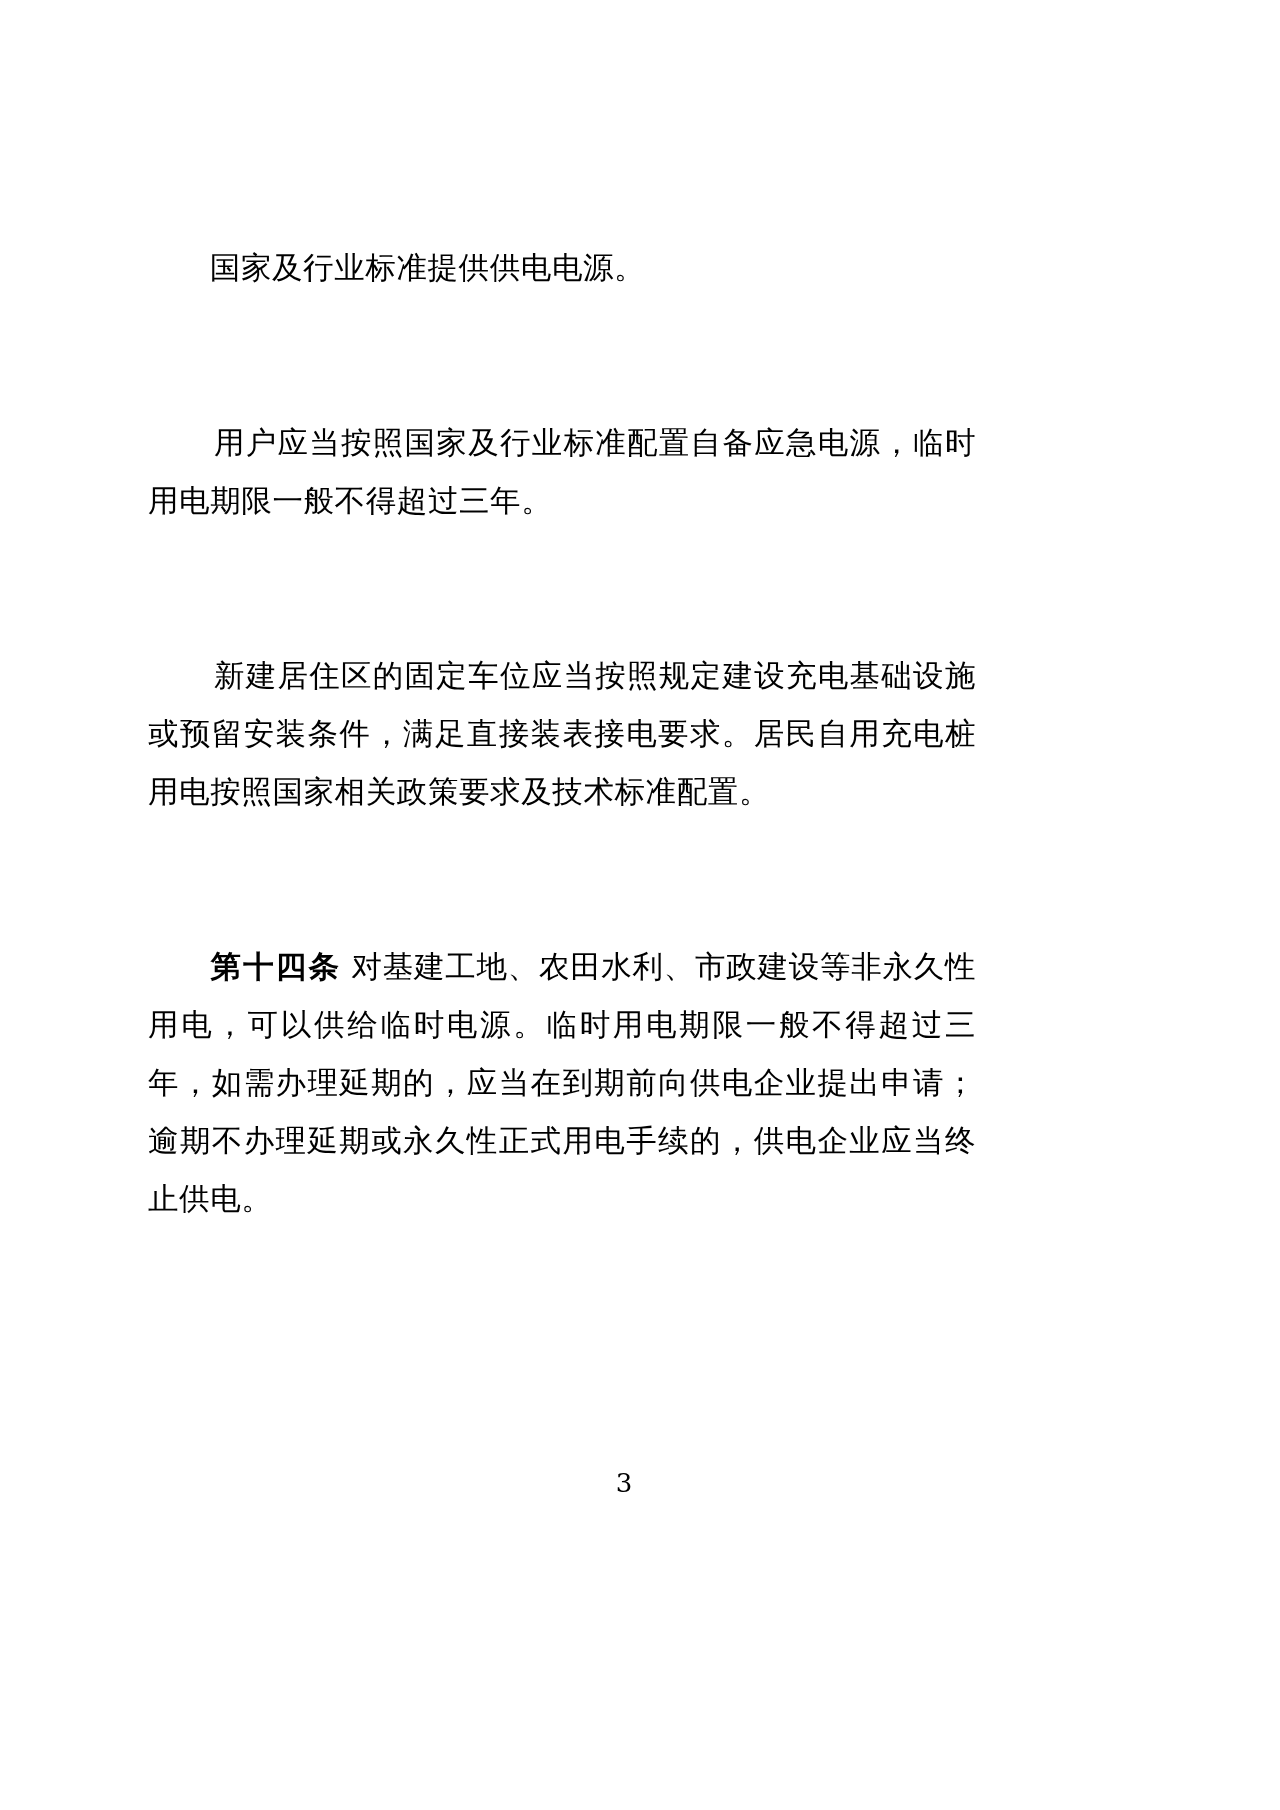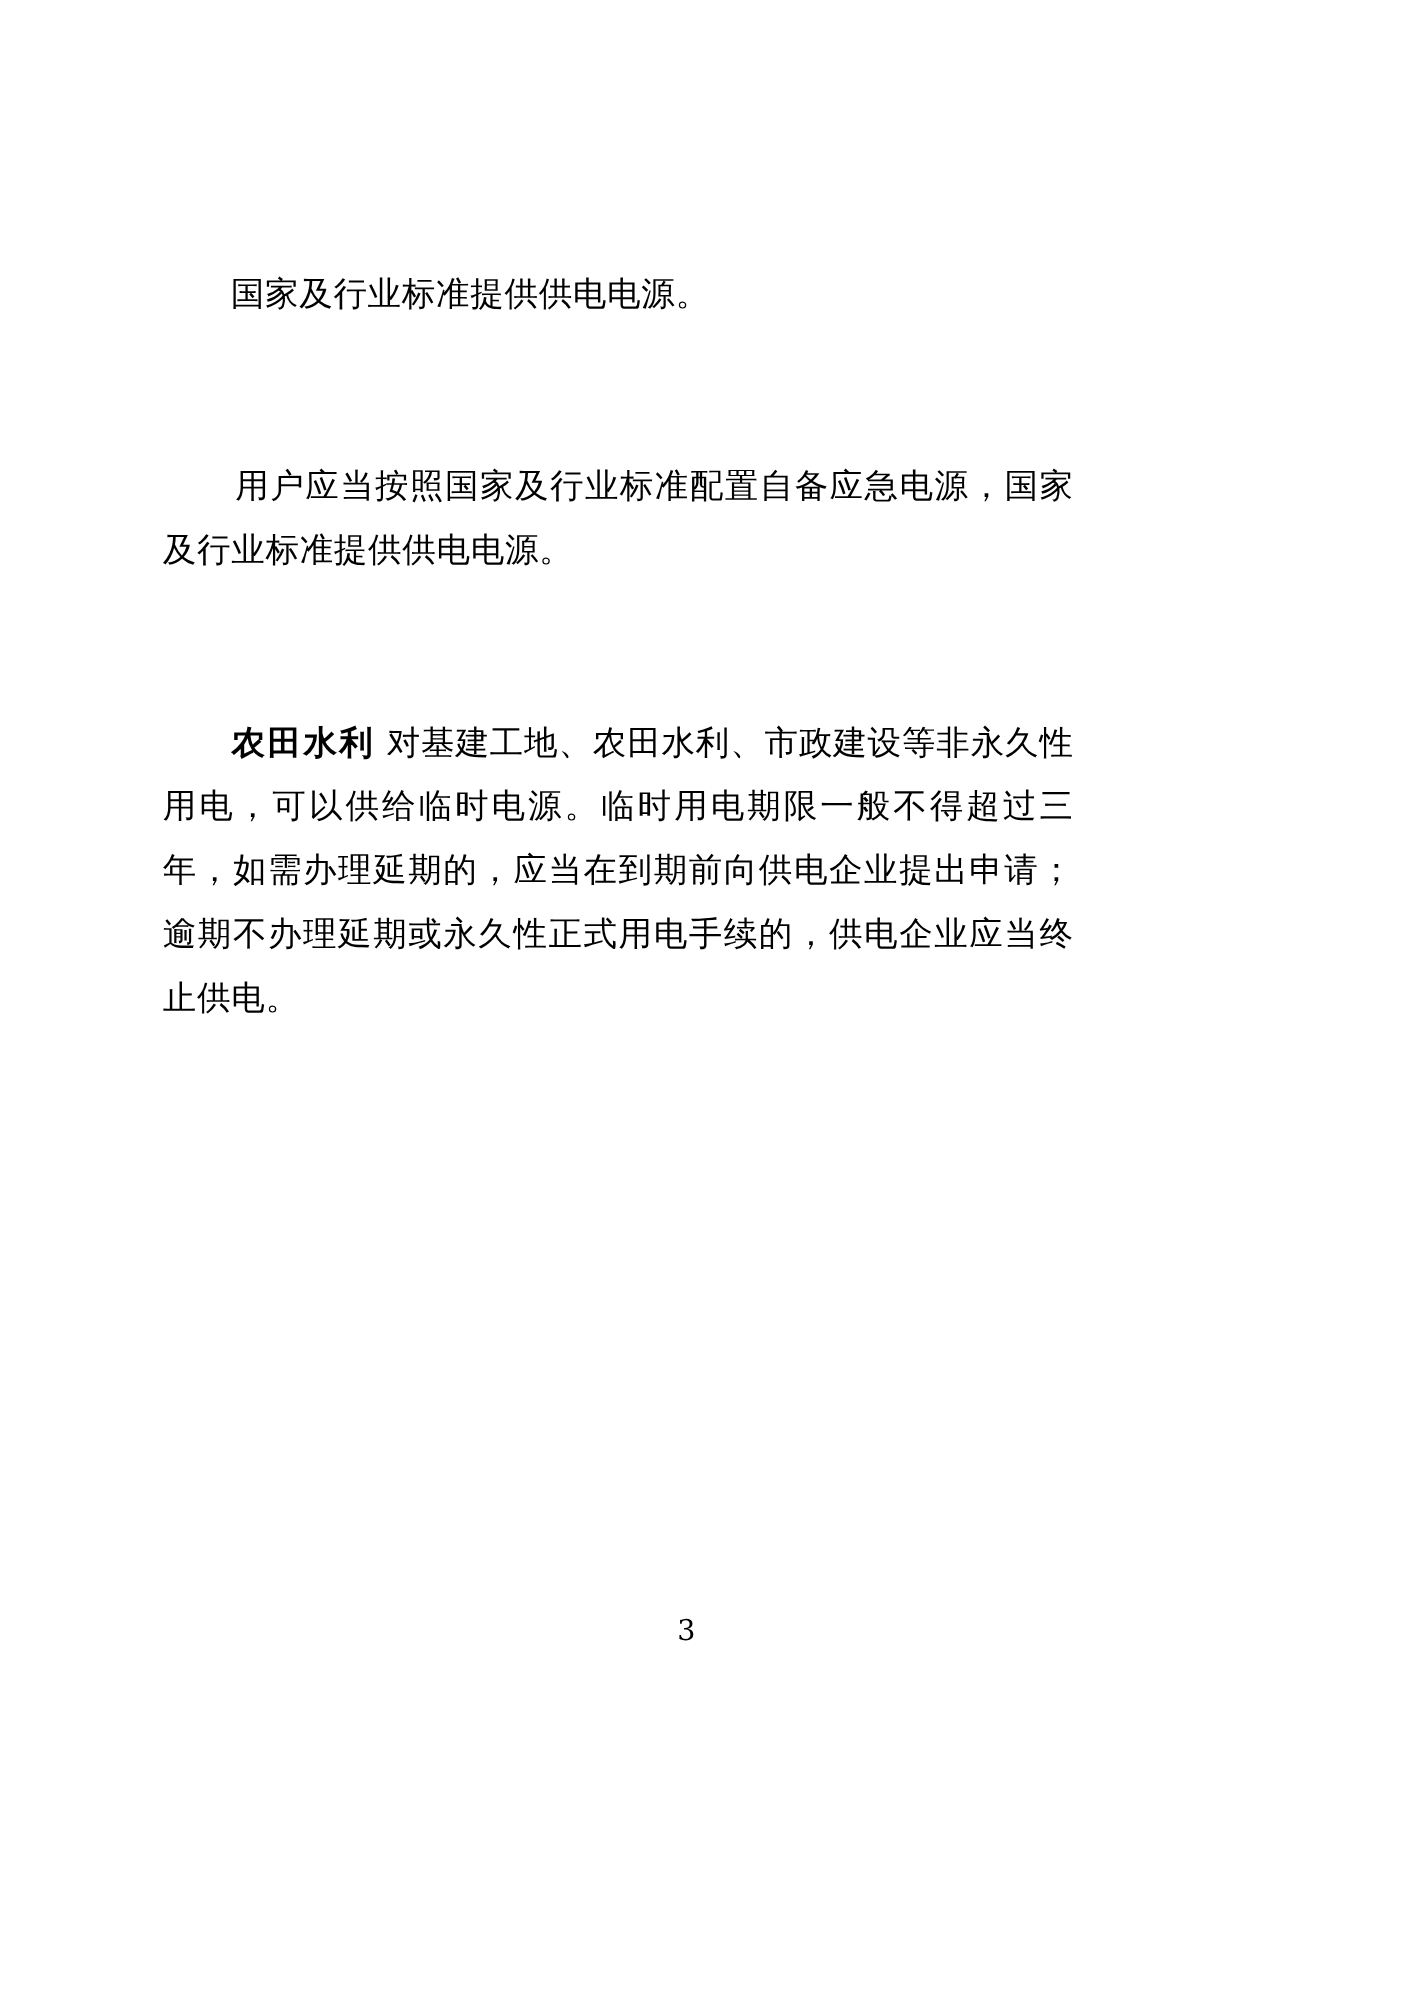--- a/index.html
+++ b/index.html
@@ -55,28 +55,31 @@
 
 <div class="page">
 
   <div class="content">
 
     <p class="para">
       <span class="artno"></span><span>国家及行业标准提供供电电源。</span>
     </p>
 
     <p class="para indent">
-      <span class="artno"></span><span>用户应当按照国家及行业标准配置自备应急电源，国家及行业标准提供供电电源。</span>
+      <span class="artno"></span><span>用户应当按照国家及行业标准配置自备应急电源，临时用电期限一般不得超过三年。</span>
     </p>
 
 
 
+    <p class="para indent">
+      <span class="artno"></span><span>新建居住区的固定车位应当按照规定建设充电基础设施或预留安装条件，满足直接装表接电要求。居民自用充电桩用电按照国家相关政策要求及技术标准配置。</span>
+    </p>
 
     <p class="para indent">
-      <span class="artno">农田水利</span><span> 对基建工地、农田水利、市政建设等非永久性用电，可以供给临时电源。临时用电期限一般不得超过三年，如需办理延期的，应当在到期前向供电企业提出申请；逾期不办理延期或永久性正式用电手续的，供电企业应当终止供电。</span>
+      <span class="artno">第十四条</span><span> 对基建工地、农田水利、市政建设等非永久性用电，可以供给临时电源。临时用电期限一般不得超过三年，如需办理延期的，应当在到期前向供电企业提出申请；逾期不办理延期或永久性正式用电手续的，供电企业应当终止供电。</span>
     </p>
 
     <p class="para indent">
       <span class="artno"></span>
     </p>
 
   </div>
 
   <div class="page-number">3</div>
 

